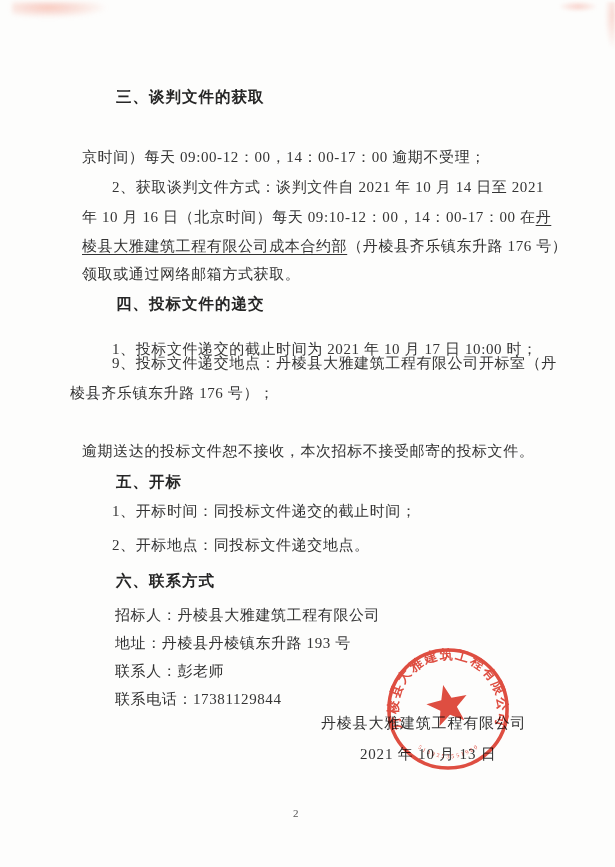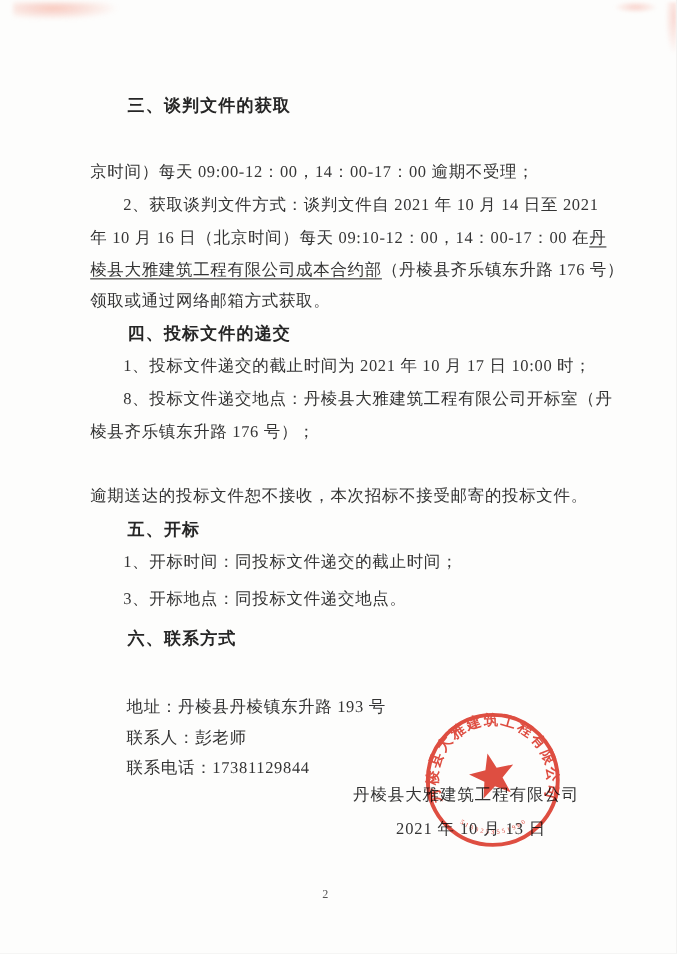--- a/index.html
+++ b/index.html
@@ -65,30 +65,31 @@
   <div class="smudge s3"></div>
 
   <div class="ln hd" style="left:116px;top:86px">三、谈判文件的获取</div>
   <div class="ln" style="left:82px;top:147px">京时间）每天 09:00-12：00，14：00-17：00 逾期不受理；</div>
   <div class="ln" style="left:112px;top:177px">2、获取谈判文件方式：谈判文件自 2021 年 10 月 14 日至 2021</div>
   <div class="ln" style="left:82px;top:207px"><span>年 10 月 16 日（北京时间）每天 09:10-12：00，14：00-17：00 在</span><span class="u">丹</span></div>
   <div class="ln" style="left:82px;top:236px"><span class="u">棱县大雅建筑工程有限公司成本合约部</span><span>（丹棱县齐乐镇东升路 176 号）</span></div>
   <div class="ln" style="left:82px;top:264px">领取或通过网络邮箱方式获取。</div>
 
   <div class="ln hd" style="left:116px;top:293px">四、投标文件的递交</div>
-  <div class="ln" style="left:112px;top:323px">1、投标文件递交的截止时间为 2021 年 10 月 17 日 10:00 时；</div>
-  <div class="ln" style="left:112px;top:353px">8、投标文件递交地点：丹棱县大雅建筑工程有限公司开标室（丹</div>
-  <div class="ln" style="left:82px;top:383px">棱县齐乐镇东升路 176 号）；</div>
+  <div class="ln" style="left:112px;top:339px">1、投标文件递交的截止时间为 2021 年 10 月 17 日 10:00 时；</div>
+  <div class="ln" style="left:112px;top:353px">9、投标文件递交地点：丹棱县大雅建筑工程有限公司开标室（丹</div>
+  <div class="ln" style="left:70px;top:383px">棱县齐乐镇东升路 176 号）；</div>
   <div class="ln" style="left:82px;top:441px">逾期送达的投标文件恕不接收，本次招标不接受邮寄的投标文件。</div>
 
   <div class="ln hd" style="left:116px;top:471px">五、开标</div>
   <div class="ln" style="left:112px;top:501px">1、开标时间：同投标文件递交的截止时间；</div>
-  <div class="ln" style="left:112px;top:535px">3、开标地点：同投标文件递交地点。</div>
+  <div class="ln" style="left:112px;top:535px">2、开标地点：同投标文件递交地点。</div>
 
   <div class="ln hd" style="left:116px;top:570px">六、联系方式</div>
+  <div class="ln" style="left:115px;top:605px">招标人：丹棱县大雅建筑工程有限公司</div>
   <div class="ln" style="left:115px;top:633px">地址：丹棱县丹棱镇东升路 193 号</div>
   <div class="ln" style="left:115px;top:661px">联系人：彭老师</div>
   <div class="ln" style="left:115px;top:689px">联系电话：17381129844</div>
 
   <div class="ln sign" style="left:321px;top:713px">丹棱县大雅建筑工程有限公司</div>
   <div class="ln sign" style="left:360px;top:744px">2021 年 10 月 13 日</div>
 
   <svg class="stamp" viewBox="0 0 130 130" aria-hidden="true">
     <circle cx="65" cy="65" r="60" fill="none" stroke-width="3.6" stroke="#dd3a2d"></circle>
     <defs>

